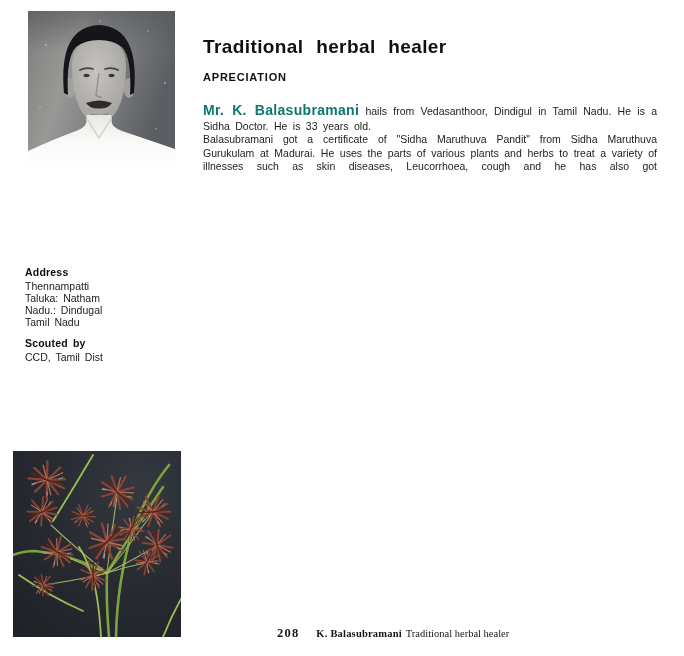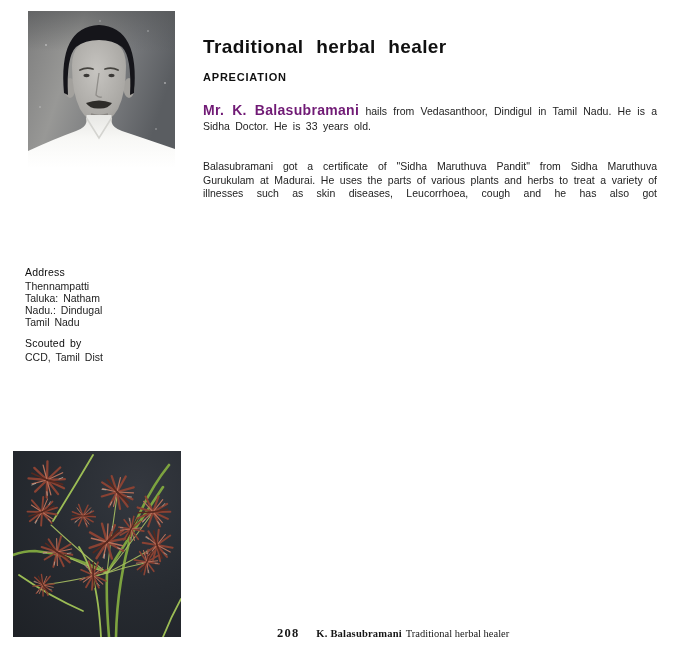--- a/index.html
+++ b/index.html
@@ -22,33 +22,33 @@
     letter-spacing:0.4px; word-spacing:7px; line-height:22px;
   }
   .section {
     margin-top:13px; font-size:11px; font-weight:bold;
     letter-spacing:0.8px; color:#101010;
   }
   .intro {
     margin-top:20px; font-size:10.5px; line-height:14.5px;
     text-align:justify; word-spacing:2.5px; color:#222;
   }
-  .intro-name { font-size:14px; font-weight:bold; letter-spacing:0.3px; word-spacing:3px; color:#701a75; }
-  .columns { display:flex; gap:9px; margin-top:27px; }
+  .intro-name { font-size:14px; font-weight:bold; letter-spacing:0.3px; word-spacing:3px; color:#0f766e; }
+  .columns { display:flex; gap:9px; }
   .col {
     flex:1; font-size:10.5px; line-height:13.6px;
     text-align:justify; word-spacing:2px; color:#222;
   }
   .col.fill-last { text-align-last:justify; }
 
   
   .info-block { position:absolute; left:25px; width:160px; font-size:10.5px; line-height:12px; color:#222; }
   .address-block { top:266px; }
   .scouted-block { top:337px; }
-  .block-heading { font-weight:normal; color:#0d0d0d; margin-bottom:2px; letter-spacing:0.2px; word-spacing:2px; }
+  .block-heading { font-weight:bold; color:#0d0d0d; margin-bottom:2px; letter-spacing:0.2px; word-spacing:2px; }
   .info-line { word-spacing:2px; }
 
   
   .footer {
     position:absolute; left:277px; top:626px; white-space:nowrap;
     font-family:"Liberation Serif", serif; font-size:10.5px; color:#161616;
   }
   .page-num { font-weight:bold; font-size:12.5px; letter-spacing:1.2px; }
   .footer-name { font-weight:bold; margin-left:17px; letter-spacing:0.2px; }
   .footer-title { margin-left:4px; }

